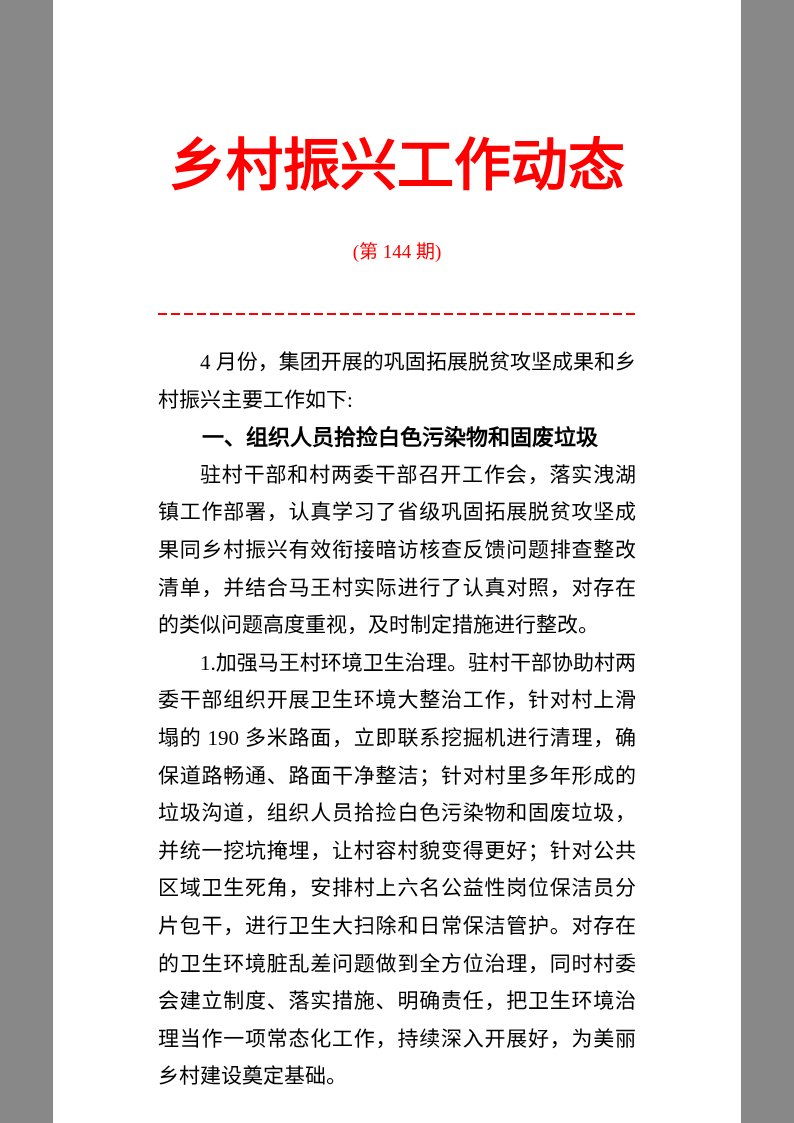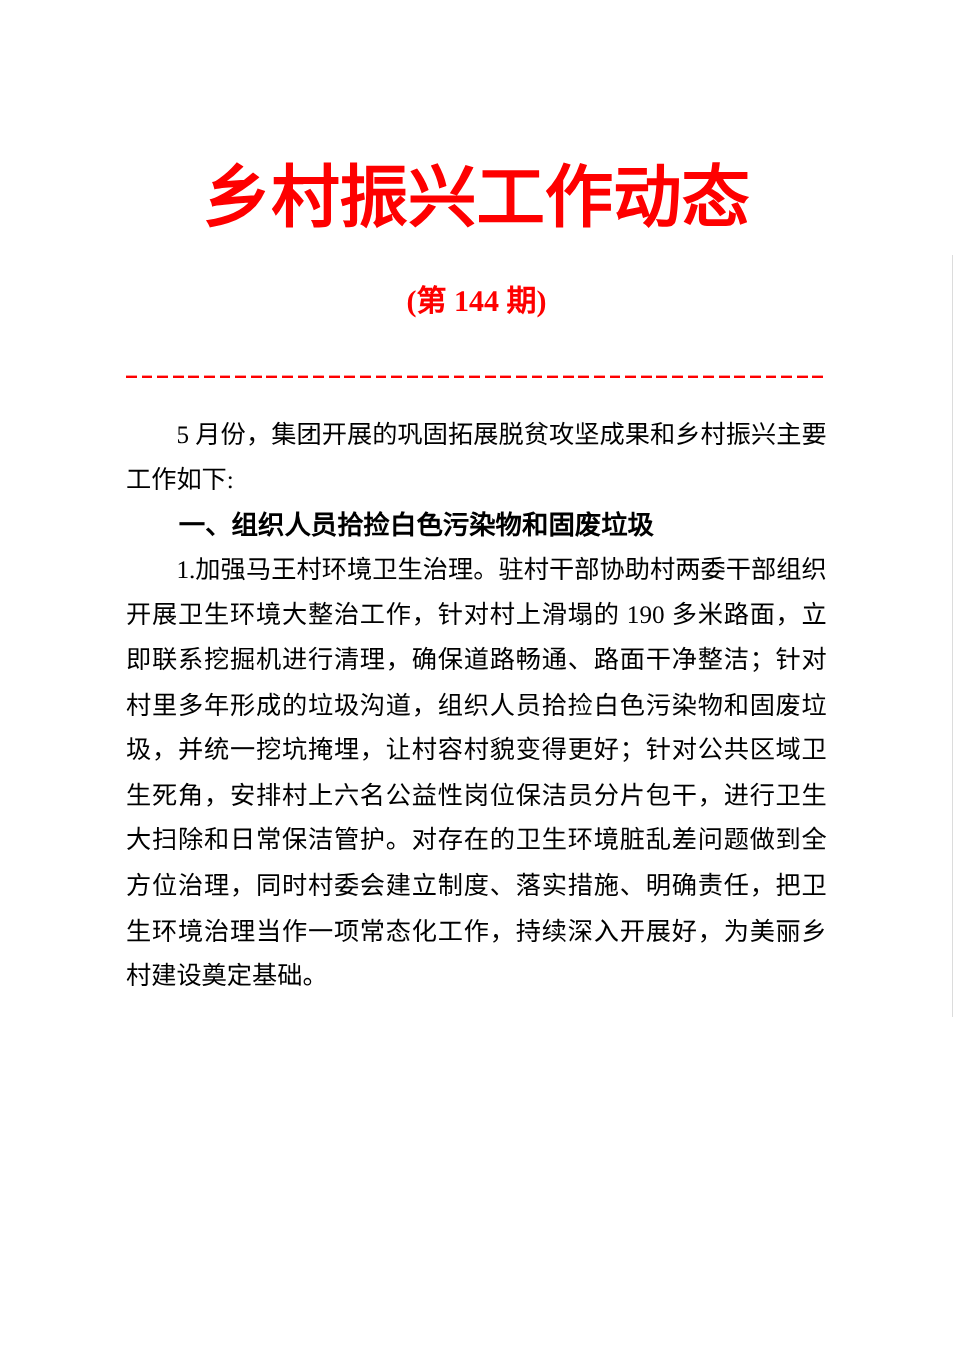--- a/index.html
+++ b/index.html
@@ -7,21 +7,21 @@
     --text:#000000;
     --background:#ffffff;
   }
   html,body{margin:0;padding:0;}
   body{
     background:#888;
     font-family:"Liberation Serif","DejaVu Serif",serif;
   }
   .page{
     position:relative;
-    width:794px;
+    width:688px;
     height:1123px;
     margin:0 auto;
     background:var(--background);
     color:var(--text);
     overflow:hidden;
   }
   .content{
     padding:0 105px;
   }
   .doc-title{
@@ -29,23 +29,23 @@
     font-size:57px;
     line-height:80px;
     font-weight:bold;
     text-align:center;
     color:var(--accent);
     letter-spacing:0;
     font-family:"Liberation Serif","DejaVu Serif",serif;
   }
   .issue-line{
     margin-top:26px;
-    font-size:25px;
+    font-size:19px;
     line-height:40px;
-    font-weight:bold;
+    font-weight:normal;
     text-align:center;
     color:var(--accent);
     font-family:"Liberation Serif","DejaVu Serif",serif;
   }
   .divider{
     margin-top:41px;
     height:2px;
     background:repeating-linear-gradient(90deg,
       var(--accent) 0px, var(--accent) 9px,
       transparent 9px, transparent 13px);
@@ -78,22 +78,23 @@
   <div class="content">
 
     <h1 class="doc-title">乡村振兴工作动态</h1>
 
     <div class="issue-line">(第 144 期)</div>
 
     <div class="divider"></div>
 
     <div class="body-text">
 
-      <p>5 月份，集团开展的巩固拓展脱贫攻坚成果和乡村振兴主要工作如下:</p>
+      <p>4 月份，集团开展的巩固拓展脱贫攻坚成果和乡村振兴主要工作如下:</p>
 
       <h2 class="section-heading">一、组织人员拾捡白色污染物和固废垃圾</h2>
 
+      <p>驻村干部和村两委干部召开工作会，落实洩湖镇工作部署，认真学习了省级巩固拓展脱贫攻坚成果同乡村振兴有效衔接暗访核查反馈问题排查整改清单，并结合马王村实际进行了认真对照，对存在的类似问题高度重视，及时制定措施进行整改。</p>
 
       <p>1.加强马王村环境卫生治理。驻村干部协助村两委干部组织开展卫生环境大整治工作，针对村上滑塌的 190 多米路面，立即联系挖掘机进行清理，确保道路畅通、路面干净整洁；针对村里多年形成的垃圾沟道，组织人员拾捡白色污染物和固废垃圾，并统一挖坑掩埋，让村容村貌变得更好；针对公共区域卫生死角，安排村上六名公益性岗位保洁员分片包干，进行卫生大扫除和日常保洁管护。对存在的卫生环境脏乱差问题做到全方位治理，同时村委会建立制度、落实措施、明确责任，把卫生环境治理当作一项常态化工作，持续深入开展好，为美丽乡村建设奠定基础。</p>
 
     </div>
   </div>
 </div>
 
 </body></html>

